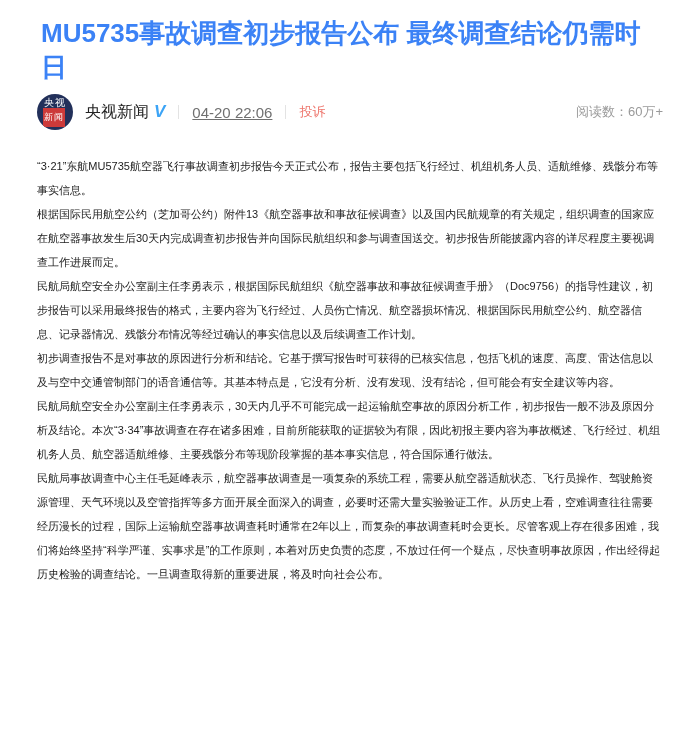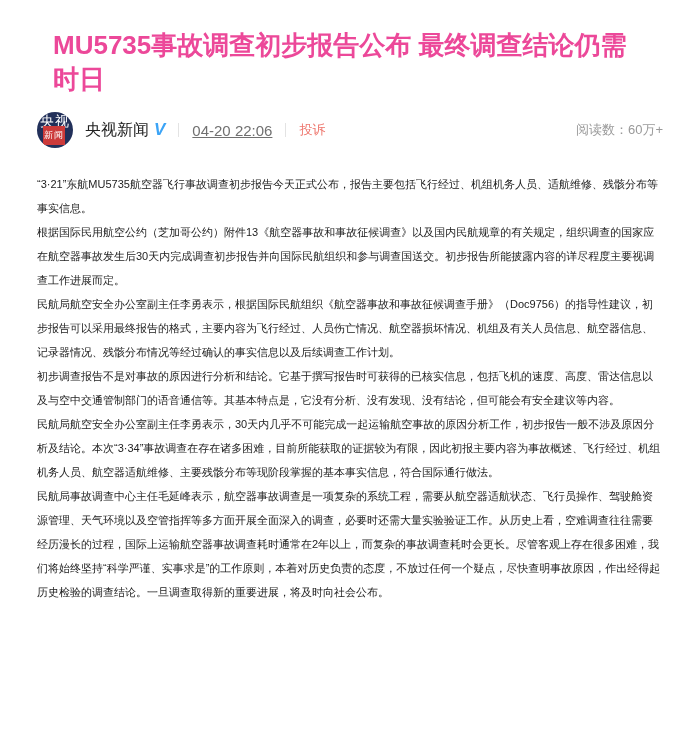--- a/index.html
+++ b/index.html
@@ -9,25 +9,25 @@
     font-family: "Liberation Sans", "DejaVu Sans", sans-serif;
   }
   .page {
     width: 700px;
     min-height: 729px;
     background: #ffffff;
     box-sizing: border-box;
     padding: 12px 37px 10px 37px;
   }
   .article-title {
-    margin: 16px;
+    margin: 4px;
     font-size: 26px;
     line-height: 34px;
     font-weight: 700;
-    color: #ec4899;
+    color: #3b82f6;
     letter-spacing: 0;
   }
   .author-row {
     display: flex;
     align-items: center;
     margin-top: 10px;
     height: 36px;
   }
   .avatar {
     width: 36px;
@@ -37,21 +37,21 @@
     color: #ffffff;
     display: flex;
     flex-direction: column;
     align-items: center;
     justify-content: center;
     flex: 0 0 auto;
     cursor: pointer;
     overflow: hidden;
   }
   .avatar .l1 {
-    font-size: 14px;
+    font-size: 10px;
     line-height: 10px;
     letter-spacing: 1px;
   }
   .avatar .l2 {
     font-size: 9px;
     line-height: 11px;
     background: var(--avatar-red, #cc3a3a);
     padding: 4px 1px;
     letter-spacing: 1px;
     align-self: flex-start;
@@ -130,19 +130,19 @@
     <a class="report-link">投诉</a>
 
     <span class="spacer"></span>
 
     <span class="read-count"><span>阅读数：</span><span>60万+</span></span>
   </div>
 
   <div class="content">
     <p>“3·21”东航MU5735航空器飞行事故调查初步报告今天正式公布，报告主要包括飞行经过、机组机务人员、适航维修、残骸分布等事实信息。</p>
     <p>根据国际民用航空公约（芝加哥公约）附件13《航空器事故和事故征候调查》以及国内民航规章的有关规定，组织调查的国家应在航空器事故发生后30天内完成调查初步报告并向国际民航组织和参与调查国送交。初步报告所能披露内容的详尽程度主要视调查工作进展而定。</p>
-    <p>民航局航空安全办公室副主任李勇表示，根据国际民航组织《航空器事故和事故征候调查手册》（Doc9756）的指导性建议，初步报告可以采用最终报告的格式，主要内容为飞行经过、人员伤亡情况、航空器损坏情况、机组及有关人员信息、航空器信息、记录器情况、残骸分布情况等经过确认的事实信息以及后续调查工作计划。</p>
+    <p>民航局航空安全办公室副主任李勇表示，根据国际民航组织《航空器事故和事故征候调查手册》（Doc9756）的指导性建议，初步报告可以采用最终报告的格式，主要内容为飞行经过、人员伤亡情况、航空器损坏情况、根据国际民用航空公约、航空器信息、记录器情况、残骸分布情况等经过确认的事实信息以及后续调查工作计划。</p>
     <p>初步调查报告不是对事故的原因进行分析和结论。它基于撰写报告时可获得的已核实信息，包括飞机的速度、高度、雷达信息以及与空中交通管制部门的语音通信等。其基本特点是，它没有分析、没有发现、没有结论，但可能会有安全建议等内容。</p>
     <p>民航局航空安全办公室副主任李勇表示，30天内几乎不可能完成一起运输航空事故的原因分析工作，初步报告一般不涉及原因分析及结论。本次“3·34”事故调查在存在诸多困难，目前所能获取的证据较为有限，因此初报主要内容为事故概述、飞行经过、机组机务人员、航空器适航维修、主要残骸分布等现阶段掌握的基本事实信息，符合国际通行做法。</p>
     <p>民航局事故调查中心主任毛延峰表示，航空器事故调查是一项复杂的系统工程，需要从航空器适航状态、飞行员操作、驾驶舱资源管理、天气环境以及空管指挥等多方面开展全面深入的调查，必要时还需大量实验验证工作。从历史上看，空难调查往往需要经历漫长的过程，国际上运输航空器事故调查耗时通常在2年以上，而复杂的事故调查耗时会更长。尽管客观上存在很多困难，我们将始终坚持“科学严谨、实事求是”的工作原则，本着对历史负责的态度，不放过任何一个疑点，尽快查明事故原因，作出经得起历史检验的调查结论。一旦调查取得新的重要进展，将及时向社会公布。</p>
   </div>
 
 </div>
 
 </body></html>

